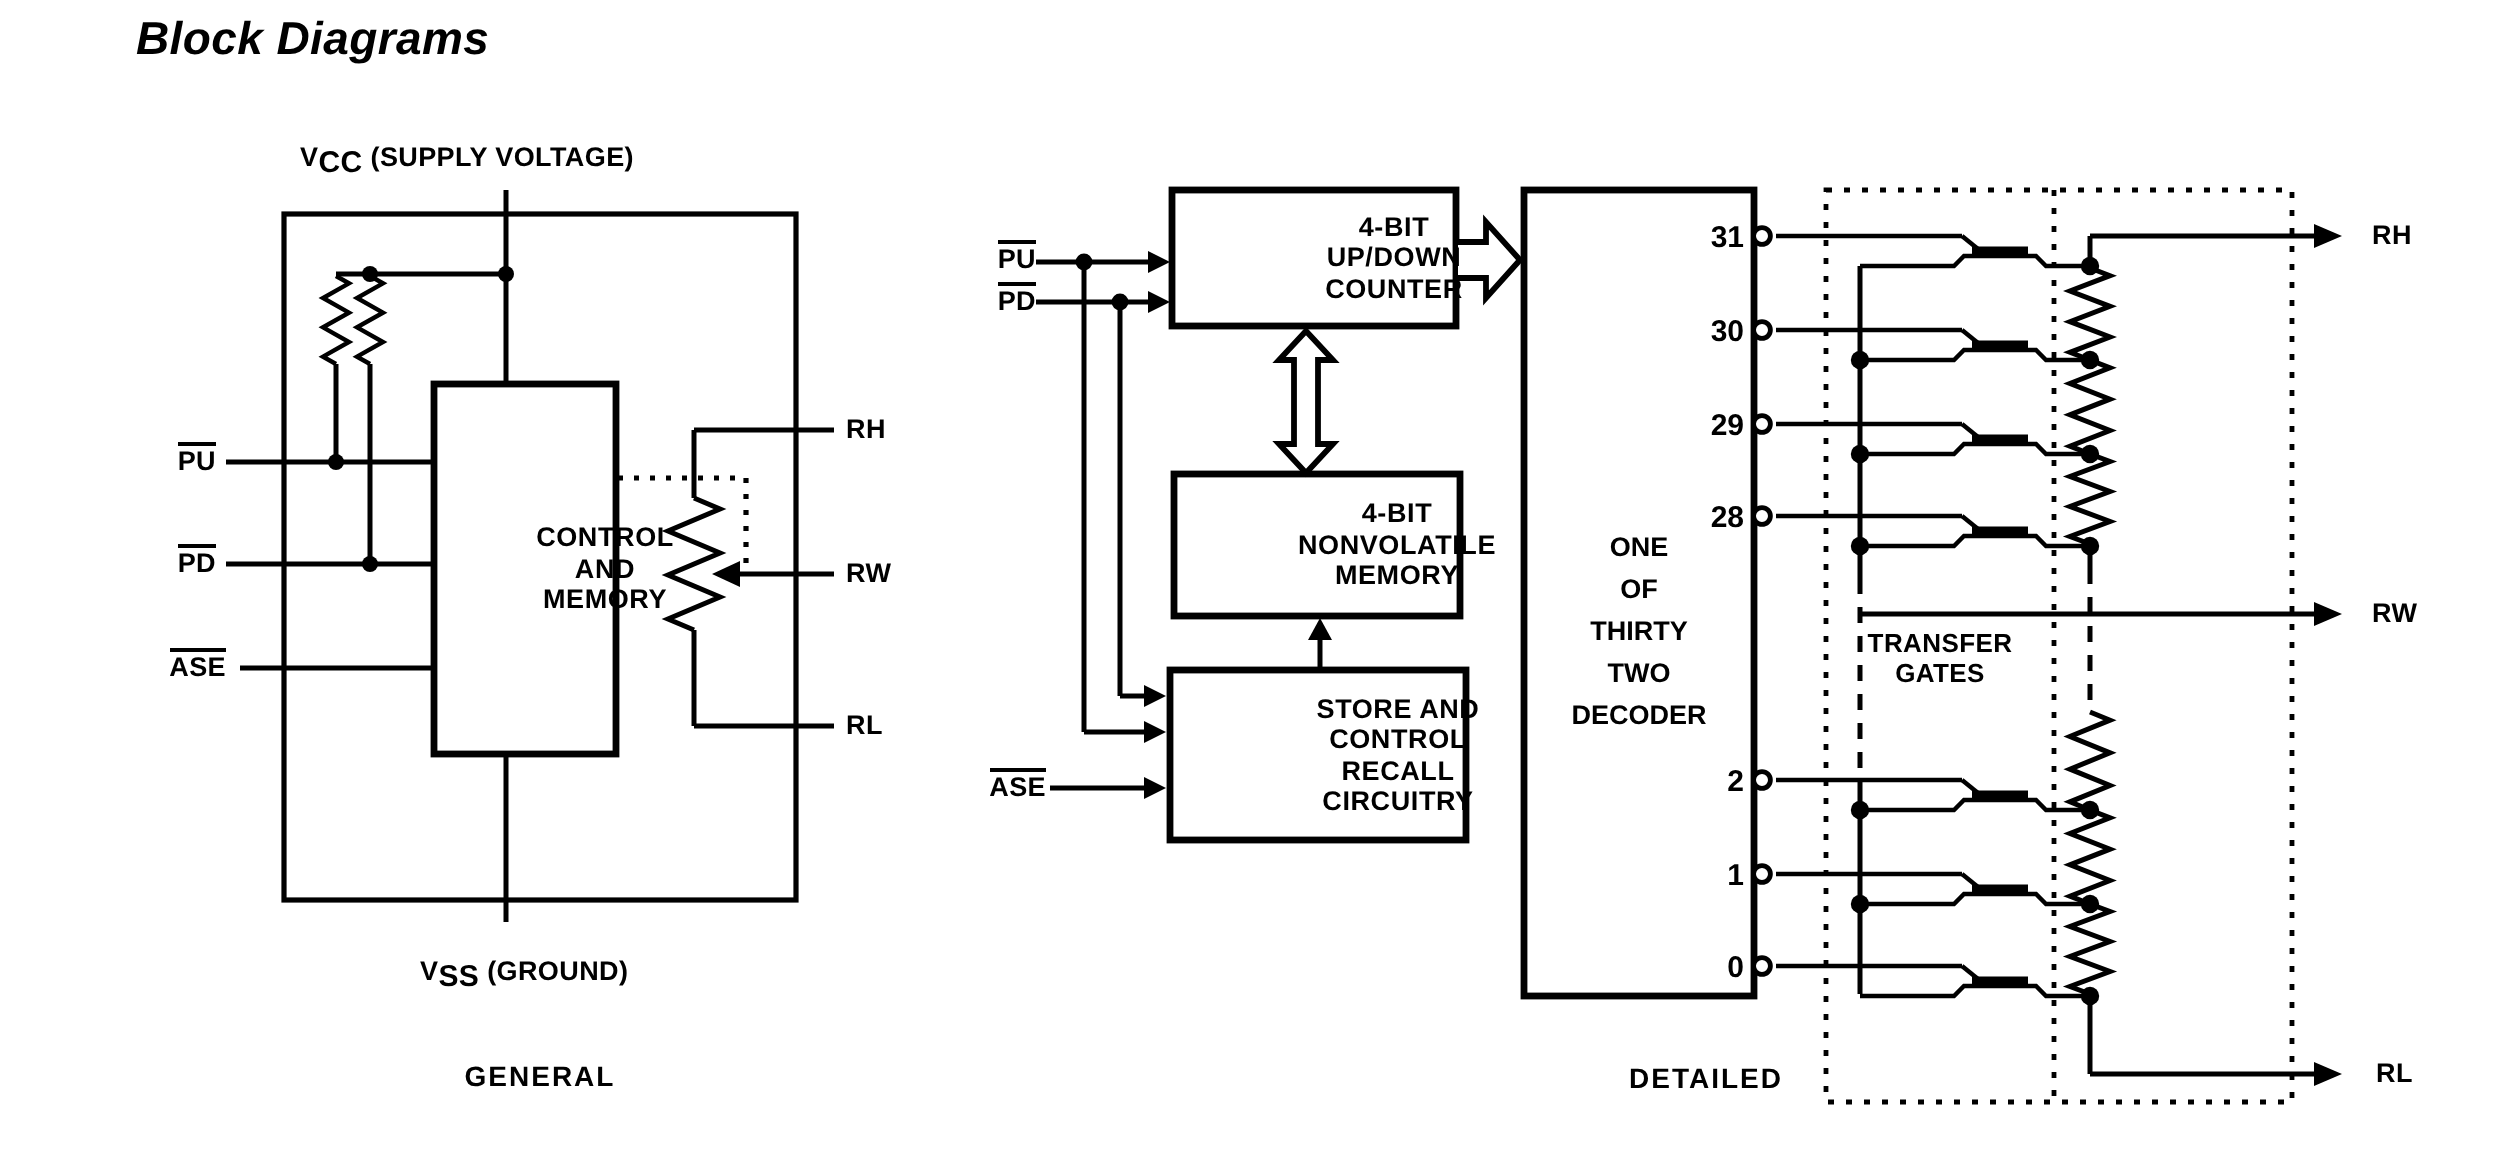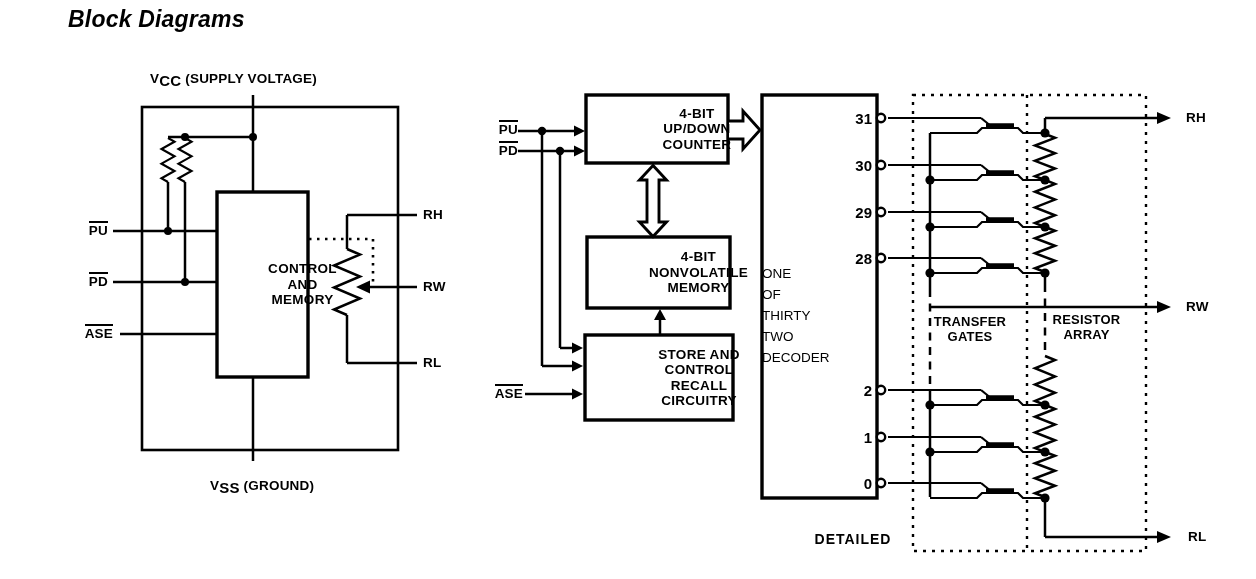--- a/index.html
+++ b/index.html
@@ -9,21 +9,21 @@
   .abs{position:absolute;}
   .lbl{font-size:13.5px;font-weight:bold;letter-spacing:.2px;white-space:nowrap;}
   .ovl{display:inline-block;border-top:2.2px solid #000;padding-top:1px;line-height:1.05;}
   .boxtxt{display:flex;align-items:center;justify-content:center;text-align:center;
           font-size:13.5px;font-weight:bold;letter-spacing:.3px;line-height:15.5px;white-space:pre-line;margin-left:40px;}
   .caption{font-size:14px;font-weight:bold;letter-spacing:1px;text-align:center;}
   .title{font-size:23px;font-weight:bold;font-style:italic;letter-spacing:.2px;}
   .sub{font-size:15px;vertical-align:-3px;}
   .dashlbl{font-size:13px;font-weight:bold;letter-spacing:.2px;text-align:center;
            line-height:14.5px;white-space:pre-line;}
-  .dec{font-size:13.5px;font-weight:normal;text-align:left;line-height:21px;white-space:pre-line;}
+  .dec{font-size:13.5px;font-weight:bold;text-align:center;line-height:21px;white-space:pre-line;}
   
   .w{stroke:#000;stroke-width:2.5;fill:none;}
   .ch{stroke:#000;stroke-width:2.2;fill:none;}
   .thin{stroke:#000;stroke-width:2.2;fill:none;}
   .gatebar{stroke:#000;stroke-width:4.5;}
   .bx{fill:none;stroke:#000;stroke-width:3.4;}
   .bx2{fill:none;stroke:#000;stroke-width:2.6;}
   .oc{fill:#fff;stroke:#000;stroke-width:2.4;}
   .dot{fill:#000;stroke:none;}
   .ah{fill:#000;stroke:none;}
@@ -207,20 +207,21 @@
   <div class="abs lbl" style="left:50px;top:221px;width:58px;text-align:right;"><span class="ovl">PU</span></div>
   <div class="abs lbl" style="left:50px;top:272px;width:58px;text-align:right;"><span class="ovl">PD</span></div>
   <div class="abs lbl" style="left:50px;top:324px;width:63px;text-align:right;"><span class="ovl">ASE</span></div>
   <div class="abs boxtxt" style="left:217px;top:192px;width:91px;height:185px;">CONTROL
 AND
 MEMORY</div>
   <div class="abs lbl" style="left:423px;top:207px;">RH</div>
   <div class="abs lbl" style="left:423px;top:279px;">RW</div>
   <div class="abs lbl" style="left:423px;top:355px;">RL</div>
   <div class="abs lbl" style="left:210px;top:478px;"><span>V</span><span class="sub">SS</span><span> (GROUND)</span></div>
+  <div class="abs caption" style="left:142px;top:530px;width:256px;">GENERAL</div>
 
   <div class="abs lbl" style="left:484px;top:120px;width:34px;text-align:right;"><span class="ovl">PU</span></div>
   <div class="abs lbl" style="left:484px;top:141px;width:34px;text-align:right;"><span class="ovl">PD</span></div>
   <div class="abs lbl" style="left:479px;top:384px;width:44px;text-align:right;"><span class="ovl">ASE</span></div>
   <div class="abs boxtxt" style="left:586px;top:95px;width:142px;height:68px;">4-BIT
 UP/DOWN
 COUNTER</div>
   <div class="abs boxtxt" style="left:587px;top:237px;width:143px;height:71px;">4-BIT
 NONVOLATILE
 MEMORY</div>
@@ -228,19 +229,17 @@
 CONTROL
 RECALL
 CIRCUITRY</div>
   <div class="abs dec" style="left:762px;top:263px;width:115px;">ONE
 OF
 THIRTY
 TWO
 DECODER</div>
   <div class="abs dashlbl" style="left:913px;top:315px;width:114px;">TRANSFER
 GATES</div>
-  <div class="abs dashlbl" style="left:1027px;top:313px;width:119px;">RESISTOR
-ARRAY</div>
   <div class="abs lbl" style="left:1186px;top:110px;">RH</div>
   <div class="abs lbl" style="left:1186px;top:299px;">RW</div>
   <div class="abs lbl" style="left:1188px;top:529px;">RL</div>
   <div class="abs caption" style="left:797px;top:531px;width:112px;">DETAILED</div>
 </div>
 
 </body></html>

